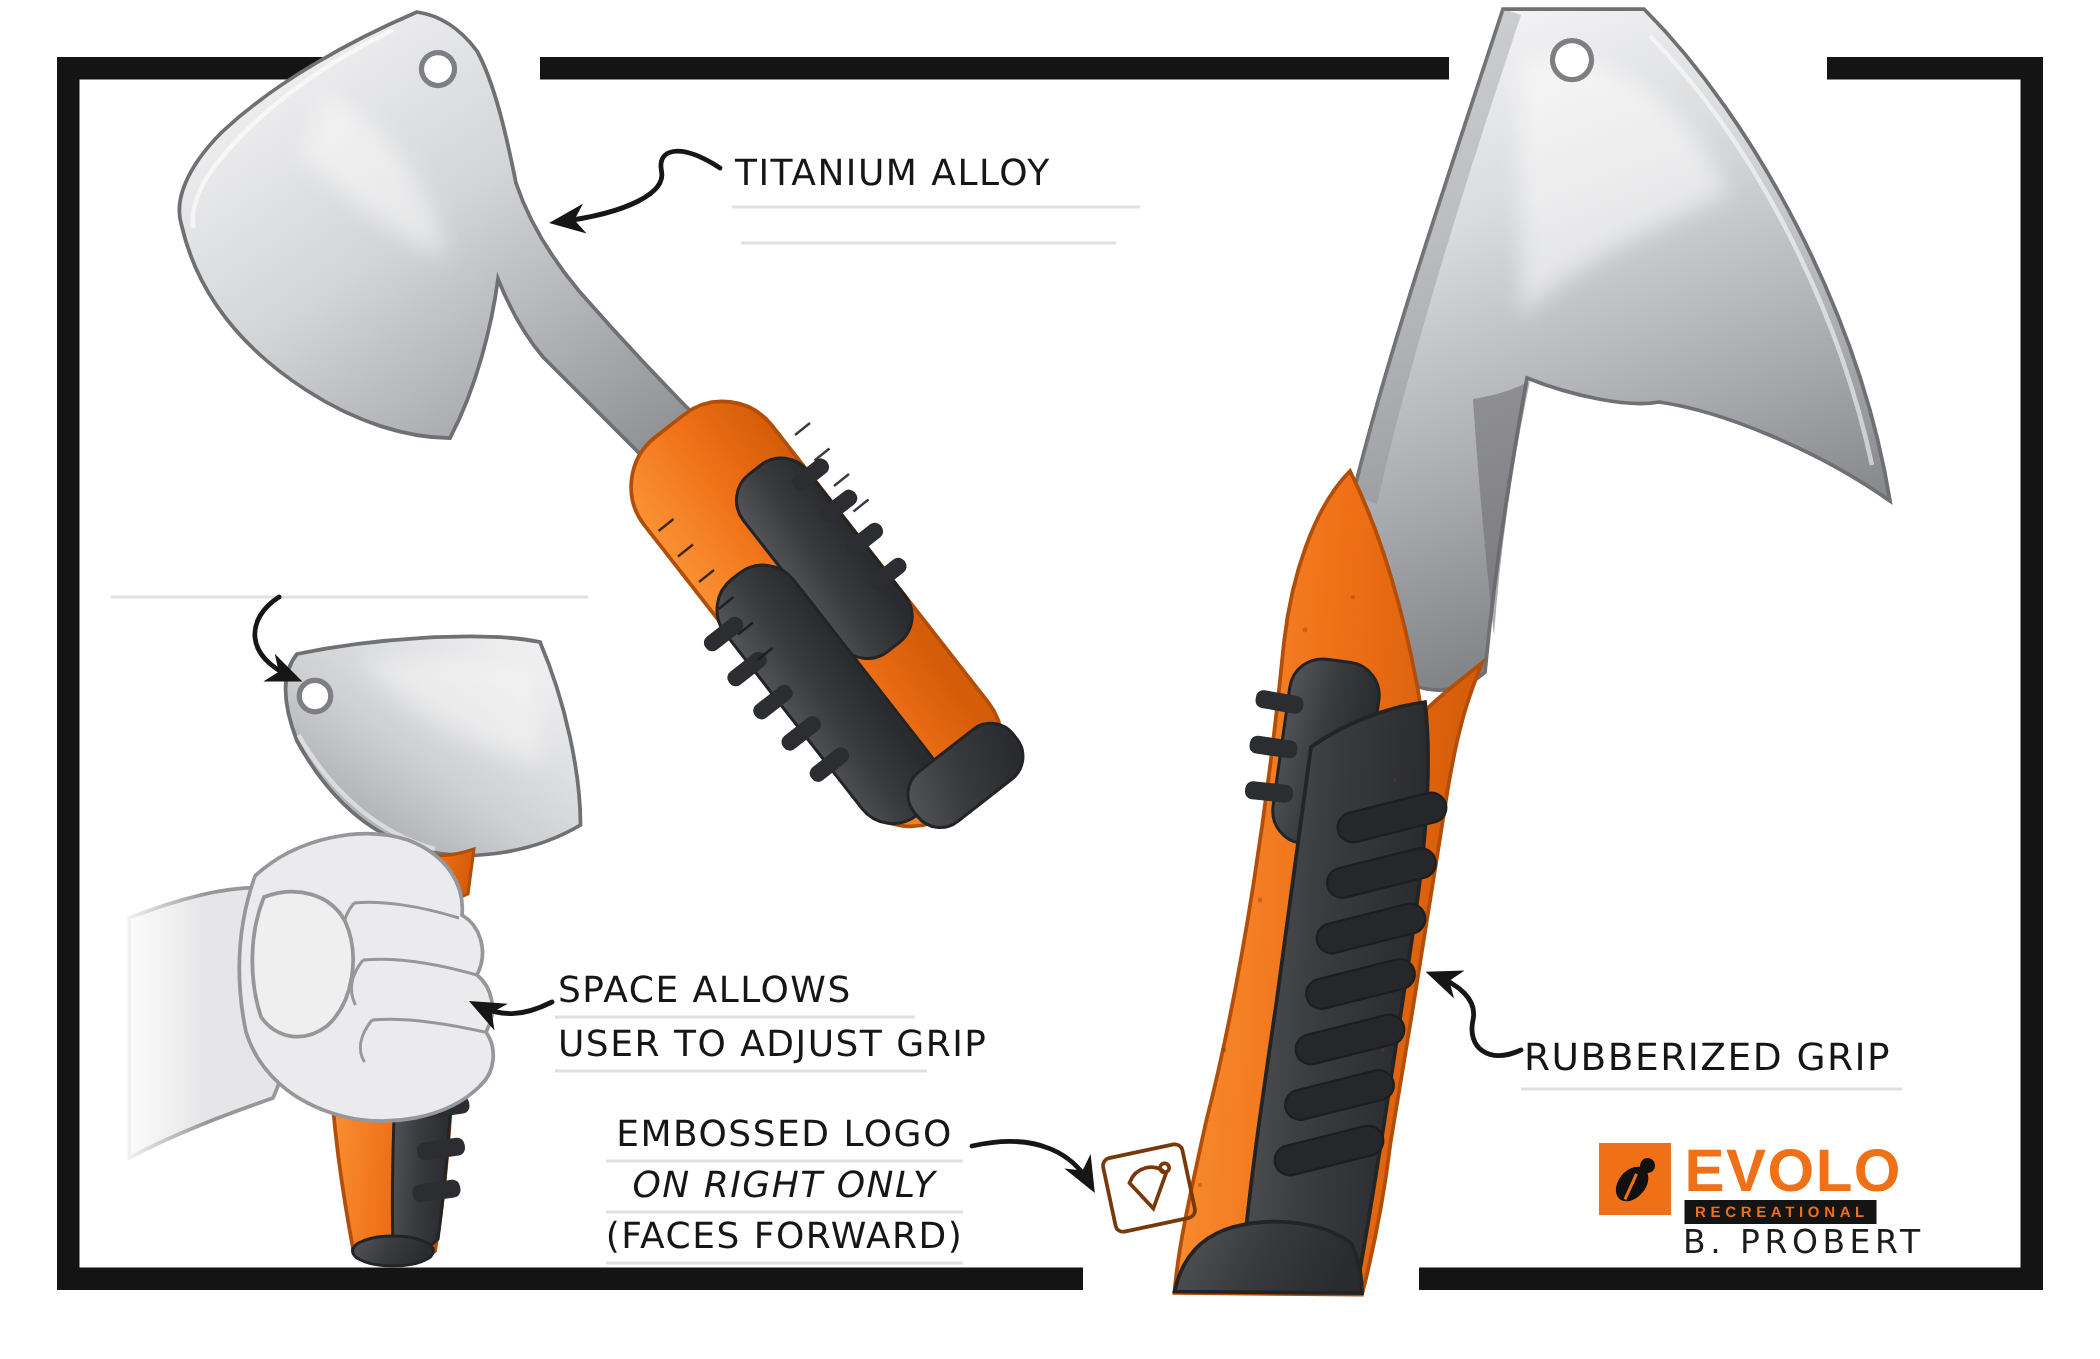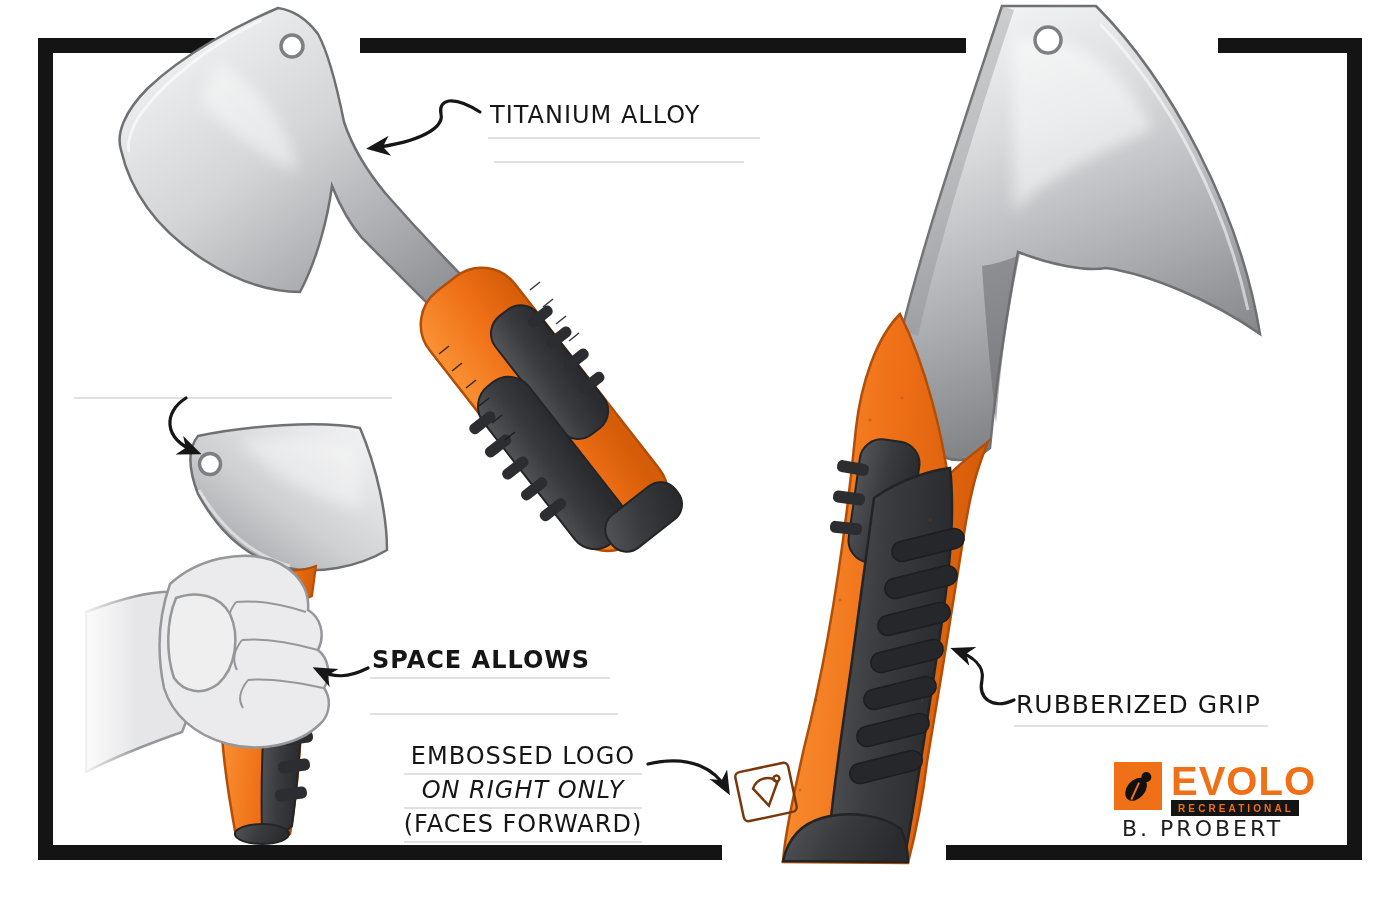--- a/index.html
+++ b/index.html
@@ -16,21 +16,21 @@
   .art { position:absolute; left:0; top:0; z-index:3; }
   
   .label {
     position:absolute; z-index:4; white-space:nowrap;
     font-family:"DejaVu Sans", sans-serif; font-size:24px; letter-spacing:1px;
     color:var(--ink,#161616);
   }
   .label.big { font-size:25px; }
   .label.center { text-align:center; width:242px; }
   
-  .brand { position:absolute; left:1114px; top:762px; z-index:4; display:flex; gap:9px; align-items:flex-start; }
+  .brand { position:absolute; left:1066px; top:762px; z-index:4; display:flex; gap:9px; align-items:flex-start; }
   .brand-mark { width:48px; height:48px; background:var(--orange,#ef7017); position:relative; flex:0 0 auto; }
   .brand-name {
     font-family:"Liberation Sans", sans-serif; font-weight:bold;
     font-size:40px; line-height:38px; letter-spacing:1px; color:var(--orange,#ef7017);
   }
   .brand-sub {
     margin-top:0; background:var(--frame,#141414); color:var(--orange,#ef7017);
     font-family:"Liberation Sans", sans-serif; font-weight:bold;
     font-size:10px; letter-spacing:3.1px; padding:3px 4px 2px 6px;
     width:128px; box-sizing:border-box; text-align:center;
@@ -217,21 +217,22 @@
       <path d="M 186 398 C 164 412 162 438 196 452" marker-end="url(#ah)"></path>
       <path d="M 368 668 C 348 678 334 678 318 670" marker-end="url(#ah)"></path>
       <path d="M 648 764 C 692 754 716 770 727 790" marker-end="url(#ah)"></path>
       <path d="M 1014 700 C 992 710 978 698 982 680 C 985 666 972 656 956 650" marker-end="url(#ah)"></path>
     </g>
   </svg>
 
   <div class="label" style="left:490px; top:101px;">TITANIUM ALLOY</div>
 
 
-  <div class="label" style="left:372px; top:646px;font-weight:bold;">SPACE ALLOWS</div>
+  <div class="label" style="left:372px; top:646px;">SPACE ALLOWS</div>
+  <div class="label" style="left:372px; top:682px;">USER TO ADJUST GRIP</div>
 
   <div class="label center" style="left:402px; top:742px;">EMBOSSED LOGO</div>
   <div class="label center" style="left:402px; top:776px;font-style:italic;">ON RIGHT ONLY</div>
   <div class="label big" style="left:1016px; top:690px;">RUBBERIZED GRIP</div>
 
   <div class="label center" style="left:402px; top:810px;">(FACES FORWARD)</div>
 
   <div class="brand">
     <div class="brand-mark">
       <svg width="48" height="48" viewBox="0 0 48 48">

